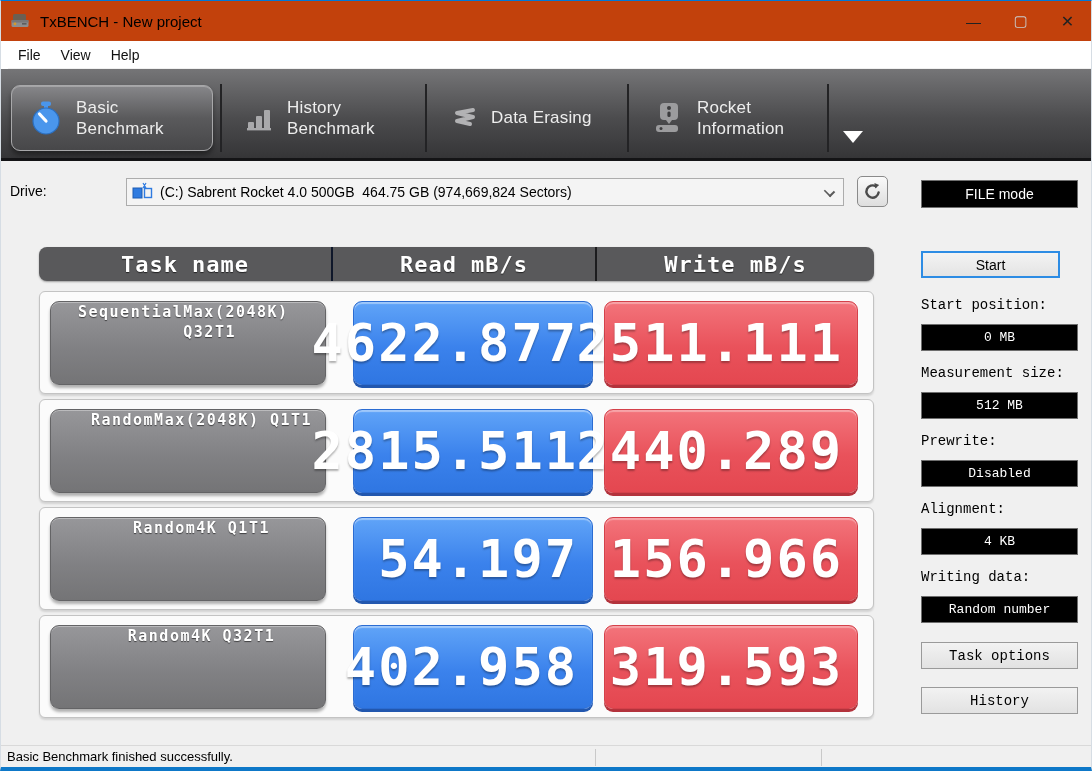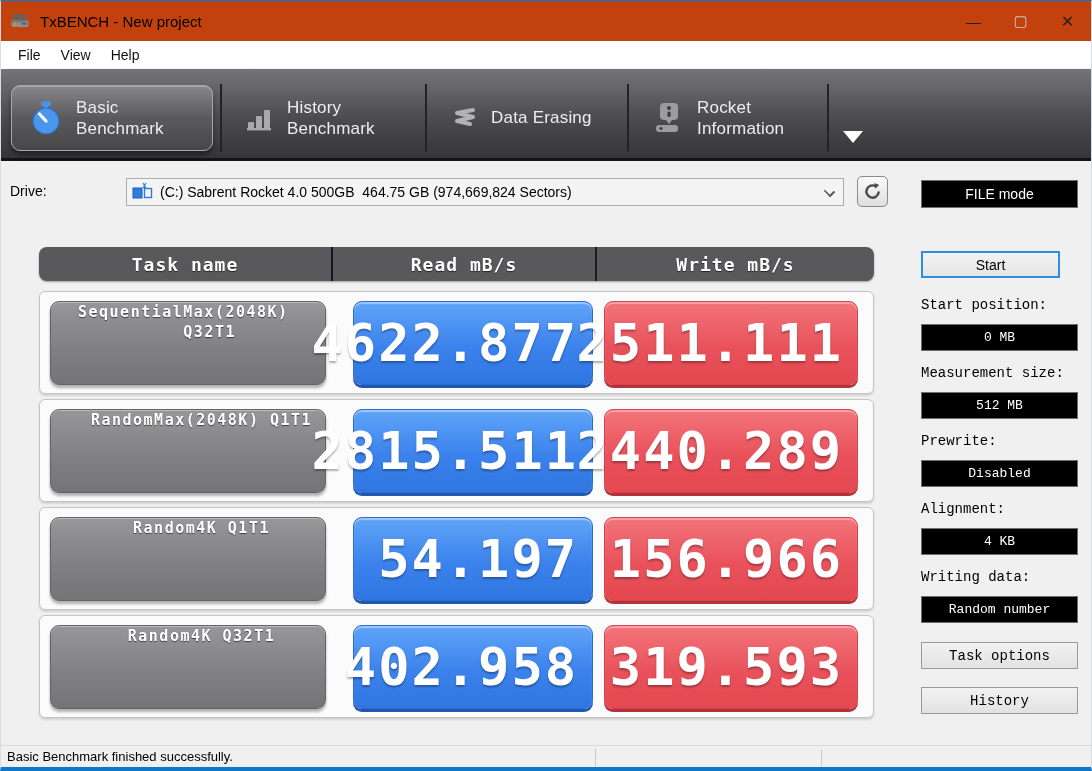--- a/index.html
+++ b/index.html
@@ -58,21 +58,21 @@
     background:linear-gradient(#fafafa,#dedede); display:flex; align-items:center; justify-content:center; }
 
   .modebox { position:absolute; left:920px; width:157px; height:27px; background:#000; color:#fff;
     display:flex; align-items:center; justify-content:center; font-size:14px; border:1px solid #6e6e6e; }
   .modebox.filemode { top:19px; height:28px; }
 
   
   .thead { position:absolute; left:38px; top:86px; width:835px; height:34px; background:#59595b;
     border-radius:8px; display:flex; align-items:stretch; box-shadow:0 1px 2px rgba(0,0,0,.35); }
   .thcell { display:flex; align-items:center; justify-content:center; color:#fff;
-    font-family:"DejaVu Sans Mono", monospace; font-weight:bold; font-size:18px; letter-spacing:1px;
+    font-family:"DejaVu Sans Mono", monospace; font-weight:bold; font-size:22px; letter-spacing:1px;
     text-shadow:0 1px 1px rgba(0,0,0,.6); }
   .thcell.c1 { width:292px; } .thcell.c2 { width:266px; border-left:2px solid #0f172a; border-right:2px solid #1c1c1e; } .thcell.c3 { flex:1; }
 
   .trow { position:absolute; left:38px; width:835px; height:103px; background:#fbfbfb;
     border:1px solid #c3c3c3; border-radius:6px; box-shadow:0 2px 2px rgba(0,0,0,.12);
     display:flex; align-items:center; }
   .trow.r0{ top:130px; } .trow.r1{ top:238px; } .trow.r2{ top:346px; } .trow.r3{ top:454px; }
 
   .taskbtn { margin-left:10px; width:276px; height:84px; border-radius:9px;
     background:linear-gradient(#97979a, #818184 55%, #747476);

